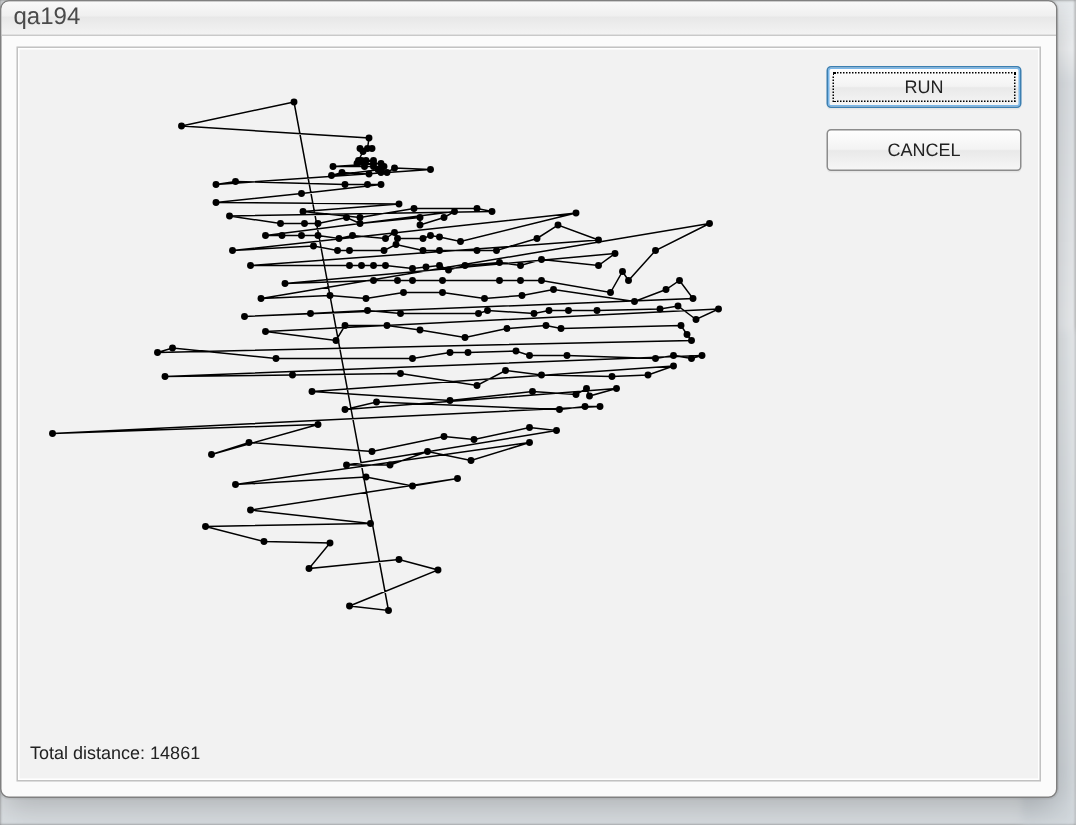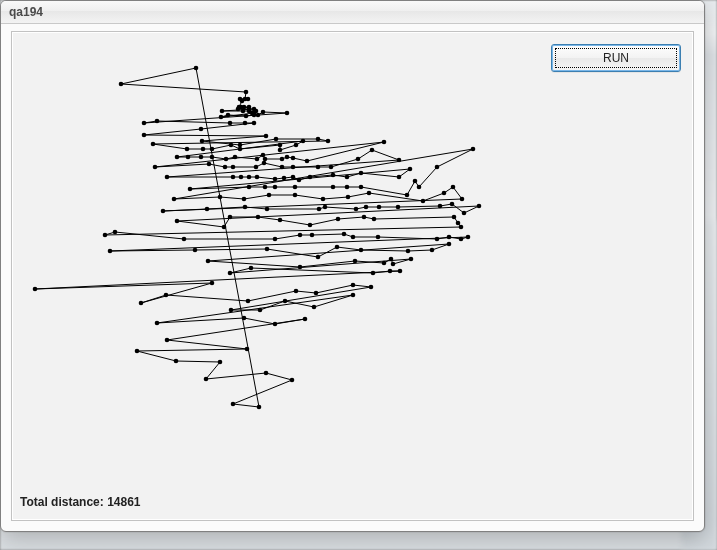--- a/index.html
+++ b/index.html
@@ -42,22 +42,22 @@
     overflow: hidden;
   }
 
   .titlebar {
     height: 22px;
     line-height: 22px;
     padding: 0 8px;
     background: linear-gradient(#f9f9f9, #efefef 45%, #e7e7e7 46%, #f3f3f3);
     border-bottom: 1px solid #c9c9c9;
     color: #4a4a4a;
-    font-size: 12px;
-    font-weight: 700;
+    font-size: 16px;
+    font-weight: 400;
   }
 
   .client {
     position: absolute;
     left: 10px;
     right: 10px;
     top: 30px;
     bottom: 10px;
     background: #f2f2f2;
     border: 1px solid #c2c2c2;
@@ -103,21 +103,21 @@
     box-shadow: 0 0 0 1px #7ab7e9 inset, 0 1px 0 rgba(0,0,0,0.05);
   }
 
   .status {
     position: absolute;
     left: 8px;
     bottom: 8px;
     color: #222;
     line-height: 20px;
   }
-  .status div { margin-top: 20px; font-weight: bold; }
+  .status div { margin-top: 20px; }
 </style>
 </head>
 <body>
 
 <div class="backdrop"></div>
 
 <div class="window">
   <div class="titlebar">
     <span>qa194</span>
   </div>
@@ -332,20 +332,21 @@
             <circle cx="254" cy="341" r="2.3" fill="#000"></circle>
             <circle cx="280" cy="348" r="2.3" fill="#000"></circle>
             <circle cx="221" cy="372" r="2.3" fill="#000"></circle>
             <circle cx="247" cy="375" r="2.3" fill="#000"></circle>
           </g>
         </svg>
     </div>
 
     <div class="side-buttons">
       <button class="btn default">RUN</button>
+      <button class="btn">CANCEL</button>
     </div>
 
     <div class="status">
       <div>
         <span>Total distance:</span>
         <span>14861</span>
       </div>
     </div>
 
   </div>

